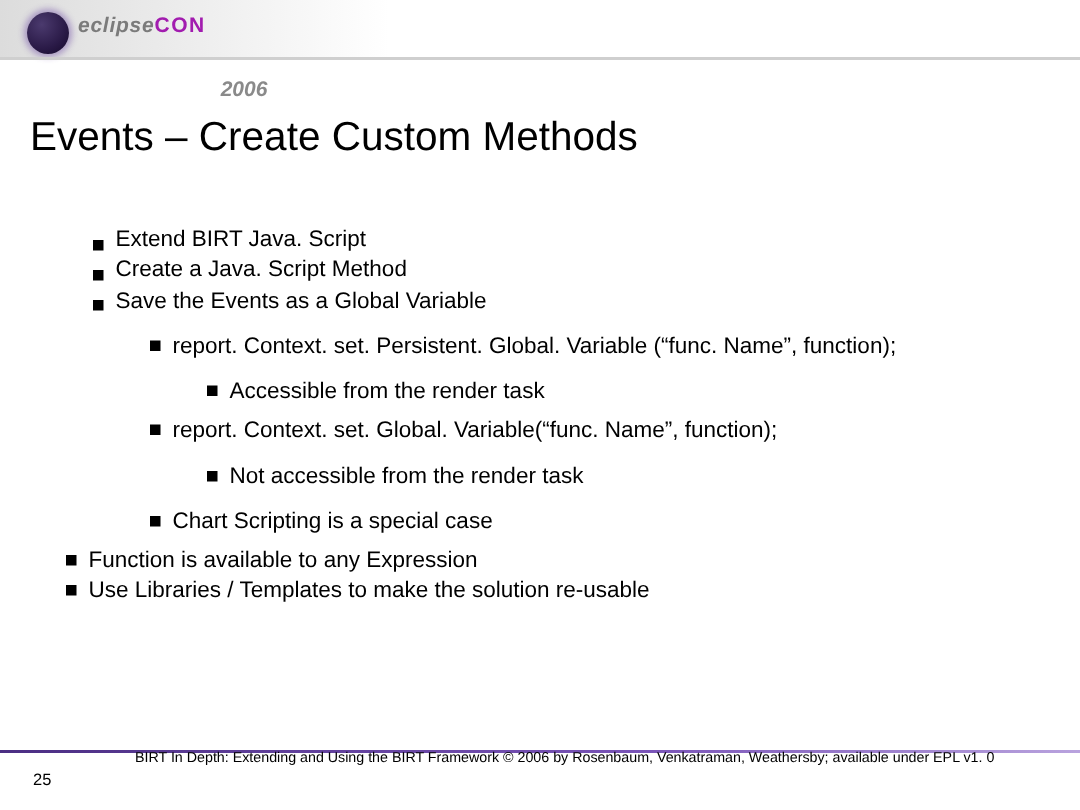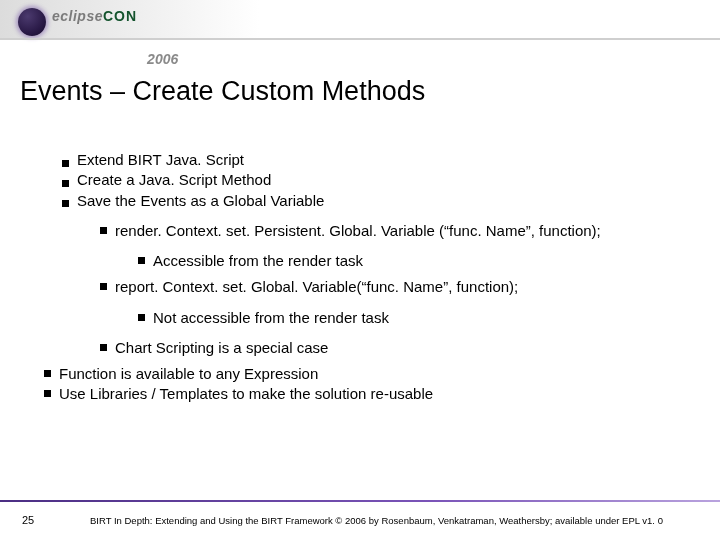--- a/index.html
+++ b/index.html
@@ -45,21 +45,21 @@
     margin-left: 6px;
     font-weight: bold;
     font-style: italic;
     color: #7b7b7b;
     font-size: 14px;
     letter-spacing: 0.5px;
   }
   .logo-con {
     font-style: normal;
     font-weight: bold;
-    color: #14532d;
+    color: #a21caf;
     font-size: 14px;
     letter-spacing: 1px;
   }
   .logo-year {
     font-style: italic;
     font-weight: bold;
     color: #8a8a8a;
     font-size: 14px;
     margin-left: 10px;
     margin-top: 43px;
@@ -126,21 +126,21 @@
     left: 22px;
     bottom: 0;
     font-size: 11px;
     color: #000;
     text-align: center;
   }
   .footer-text {
     position: absolute;
     left: 90px;
     right: 20px;
-    bottom: 0;
+    bottom: 15px;
     font-size: 9.5px;
     color: #000;
   }
 </style>
 </head>
 <body>
 
 <div class="header">
   <div class="header-fade"></div>
   <div class="logo-wrap">
@@ -164,21 +164,21 @@
     <span class="sq"></span>
     <span>Create a Java. Script Method</span>
   </div>
   <div class="bullet-row l1">
     <span class="sq"></span>
     <span>Save the Events as a Global Variable</span>
   </div>
 
   <div class="bullet-row l2 gap-md">
     <span class="sq"></span>
-    <span>render. Context. set. Persistent. Global. Variable (“func. Name”, function);</span>
+    <span>report. Context. set. Persistent. Global. Variable (“func. Name”, function);</span>
   </div>
 
   <div class="bullet-row l3 gap-md">
     <span class="sq"></span>
     <span>Accessible from the render task</span>
   </div>
 
   <div class="bullet-row l2 gap-sm">
     <span class="sq"></span>
     <span>report. Context. set. Global. Variable(“func. Name”, function);</span>

